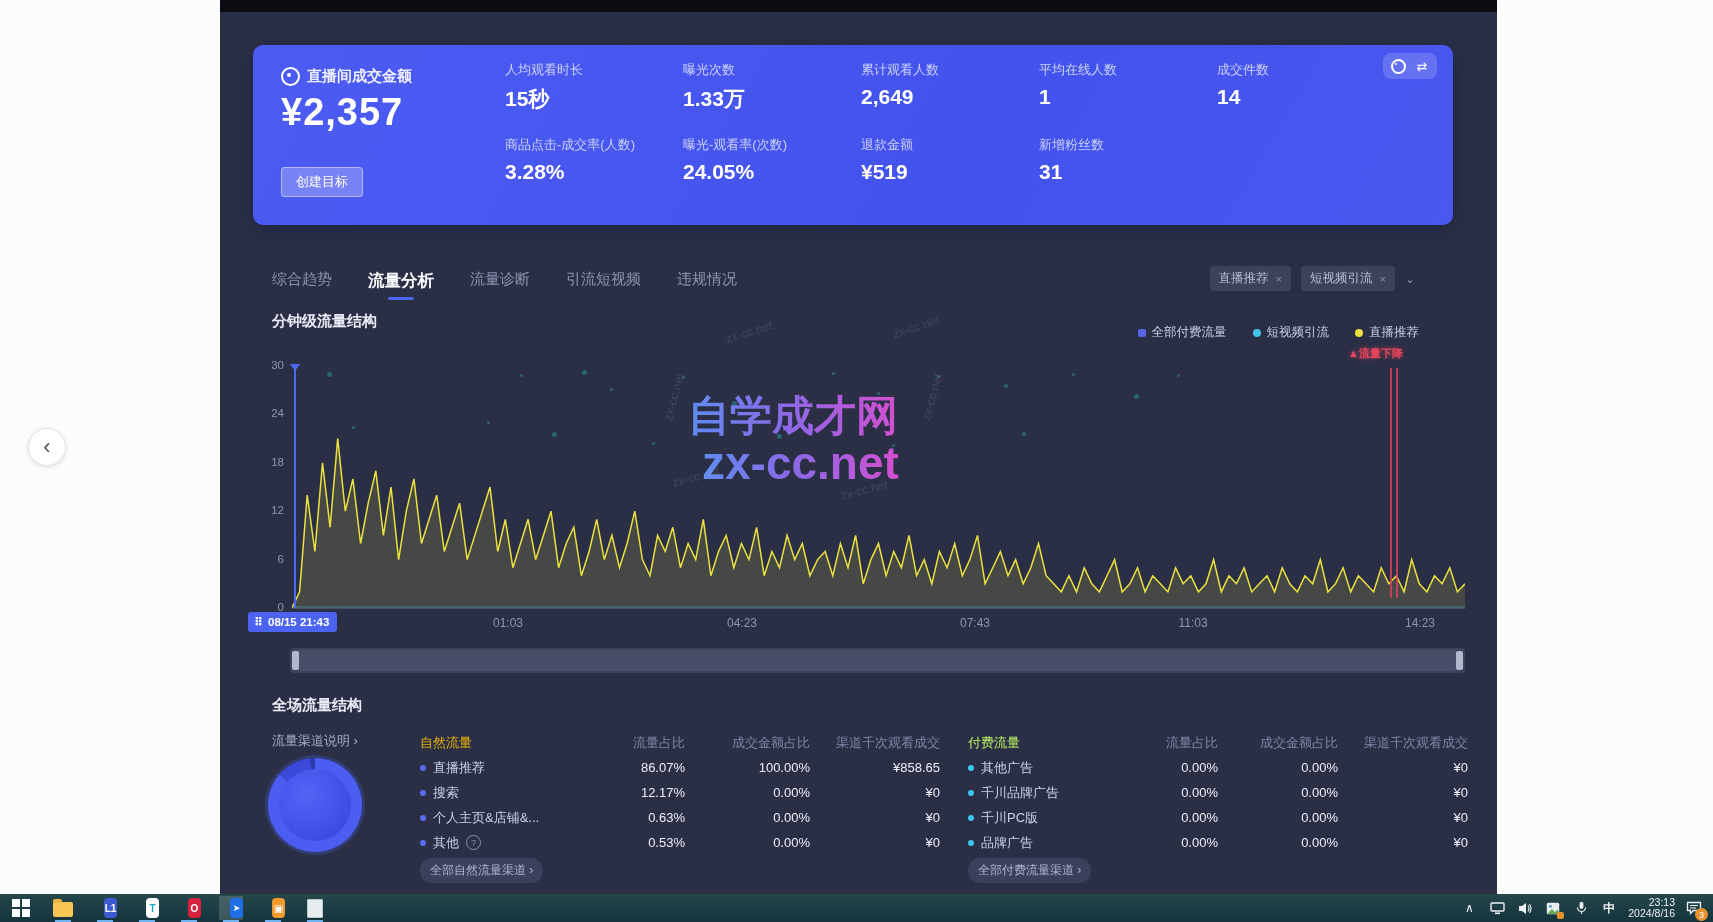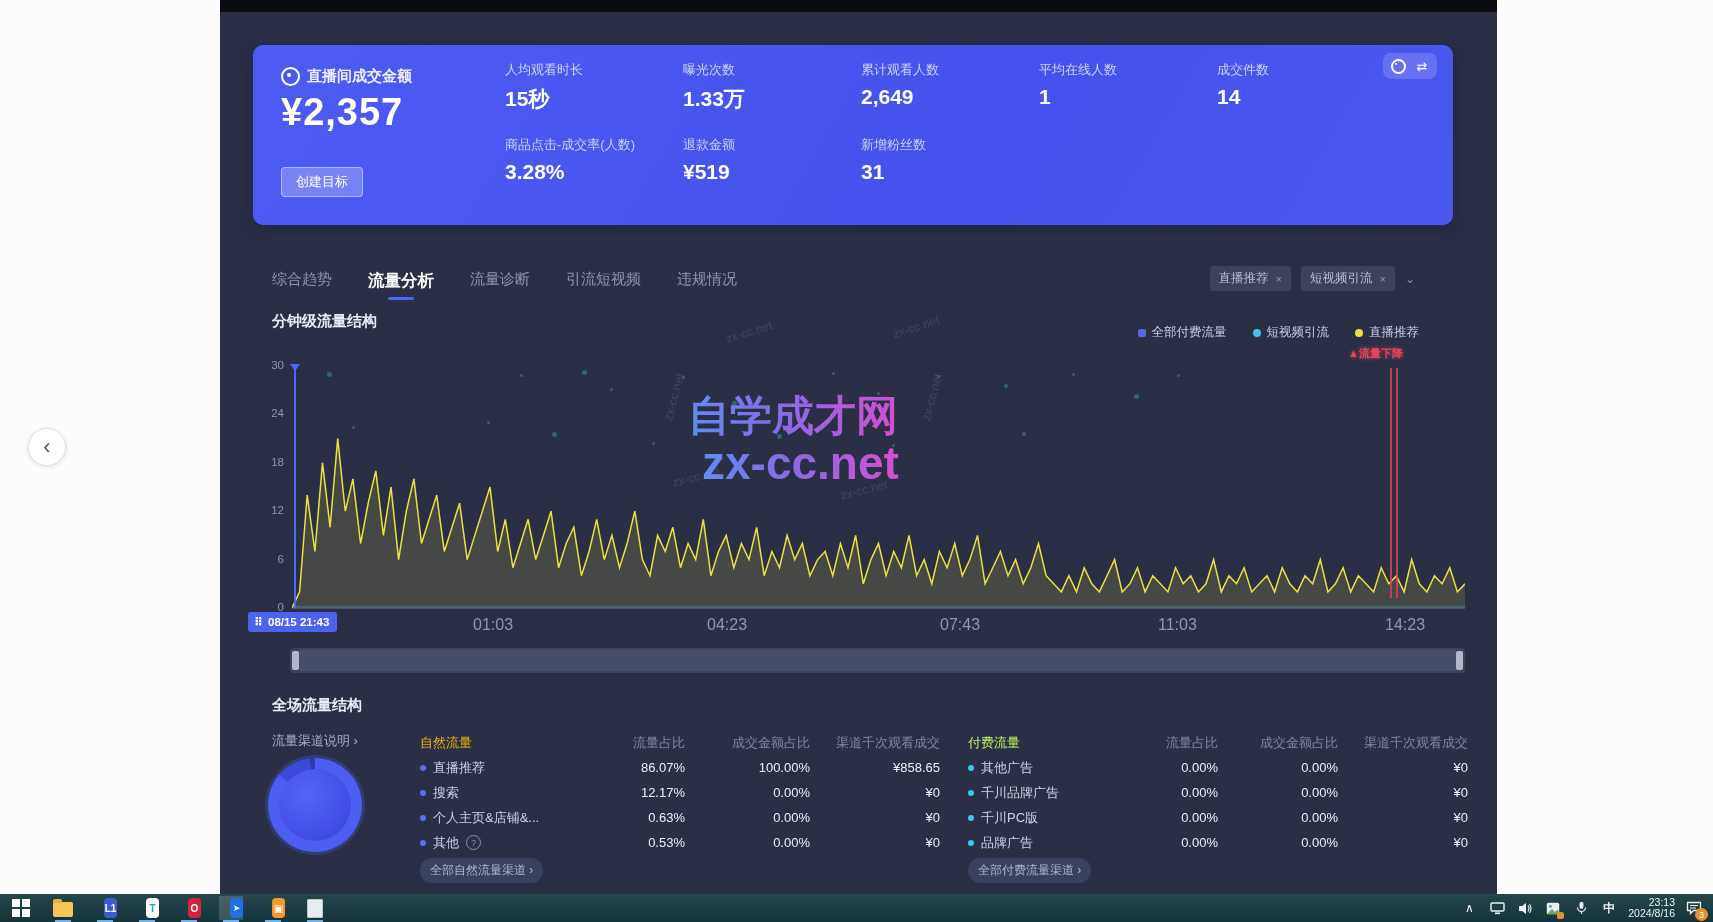--- a/index.html
+++ b/index.html
@@ -54,21 +54,21 @@
   #chart{left:72px;top:366px;width:1173px;height:242px;}
   #chart svg{position:absolute;left:0;top:0;}
   .ytick{position:absolute;left:34px;width:30px;text-align:right;font-size:11.5px;color:#8d95b0;}
   #baseline{left:72px;top:608px;width:1173px;height:1px;background:#4a5068;}
   #start-line{left:74px;top:366px;width:2px;height:242px;background:#4d68f5;}
   #start-line:before{content:"";position:absolute;left:-4px;top:-2px;border-left:5px solid transparent;
     border-right:5px solid transparent;border-top:7px solid #4d68f5;}
   .red-line{top:368px;width:1.5px;height:230px;background:#d8405a;opacity:.85;}
   #x-date{left:28px;top:612px;background:#4c63f2;color:#fff;font-size:11.5px;font-weight:bold;
     padding:3px 8px 3px 6px;border-radius:3px;cursor:ew-resize;display:flex;gap:5px;align-items:center;}
-  .xtick{position:absolute;top:616px;width:70px;font-size:16px;color:#8d95b0;}
+  .xtick{position:absolute;top:616px;width:70px;text-align:center;font-size:12px;color:#8d95b0;}
   .speck{position:absolute;border-radius:50%;background:rgba(42,148,148,.55);}
   
   #brush{left:70px;top:648px;width:1175px;height:25px;background:#3d4459;border-radius:4px;cursor:grab;}
   #brush .fill{position:absolute;left:8px;right:8px;top:2px;bottom:2px;background:#474e68;border-radius:3px;}
   .handle{position:absolute;top:3px;width:7px;height:19px;background:#b2b8cb;border-radius:2px;cursor:ew-resize;}
   
   #session-title{left:52px;top:696px;font-size:15px;font-weight:bold;color:#e9ecf5;}
   #channel-note{left:52px;top:732px;font-size:13px;color:#a7afc9;cursor:pointer;white-space:nowrap;}
   #donut{left:48px;top:758px;width:94px;height:94px;border-radius:50%;
     box-shadow:0 0 0 3px rgba(80,100,240,.25);}
@@ -146,20 +146,24 @@
             <div class="m-label">平均在线人数</div>
             <div class="m-value">1</div>
           </div>
         <div class="metric">
             <div class="m-label">成交件数</div>
             <div class="m-value">14</div>
           </div>
         <div class="metric">
             <div class="m-label">商品点击-成交率(人数)</div>
             <div class="m-value">3.28%</div>
+          </div>
+        <div class="metric">
+            <div class="m-label">曝光-观看率(次数)</div>
+            <div class="m-value">24.05%</div>
           </div>
         <div class="metric">
             <div class="m-label">退款金额</div>
             <div class="m-value">¥519</div>
           </div>
         <div class="metric">
             <div class="m-label">新增粉丝数</div>
             <div class="m-value">31</div>
           </div>
       </div>

